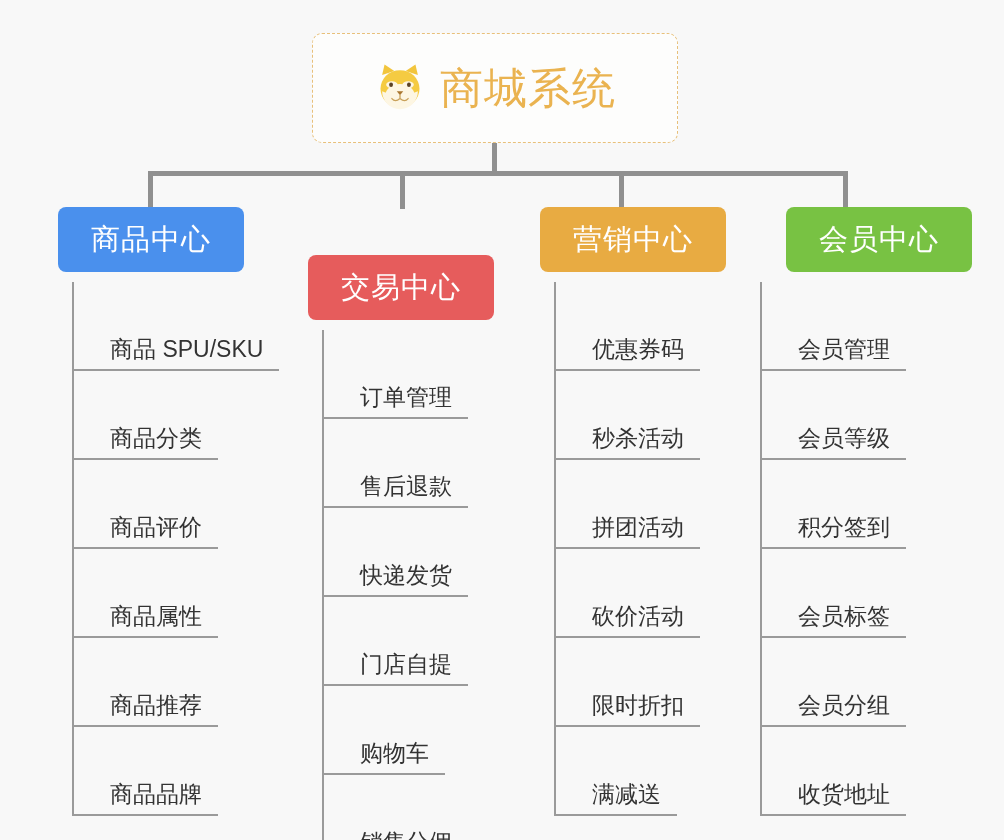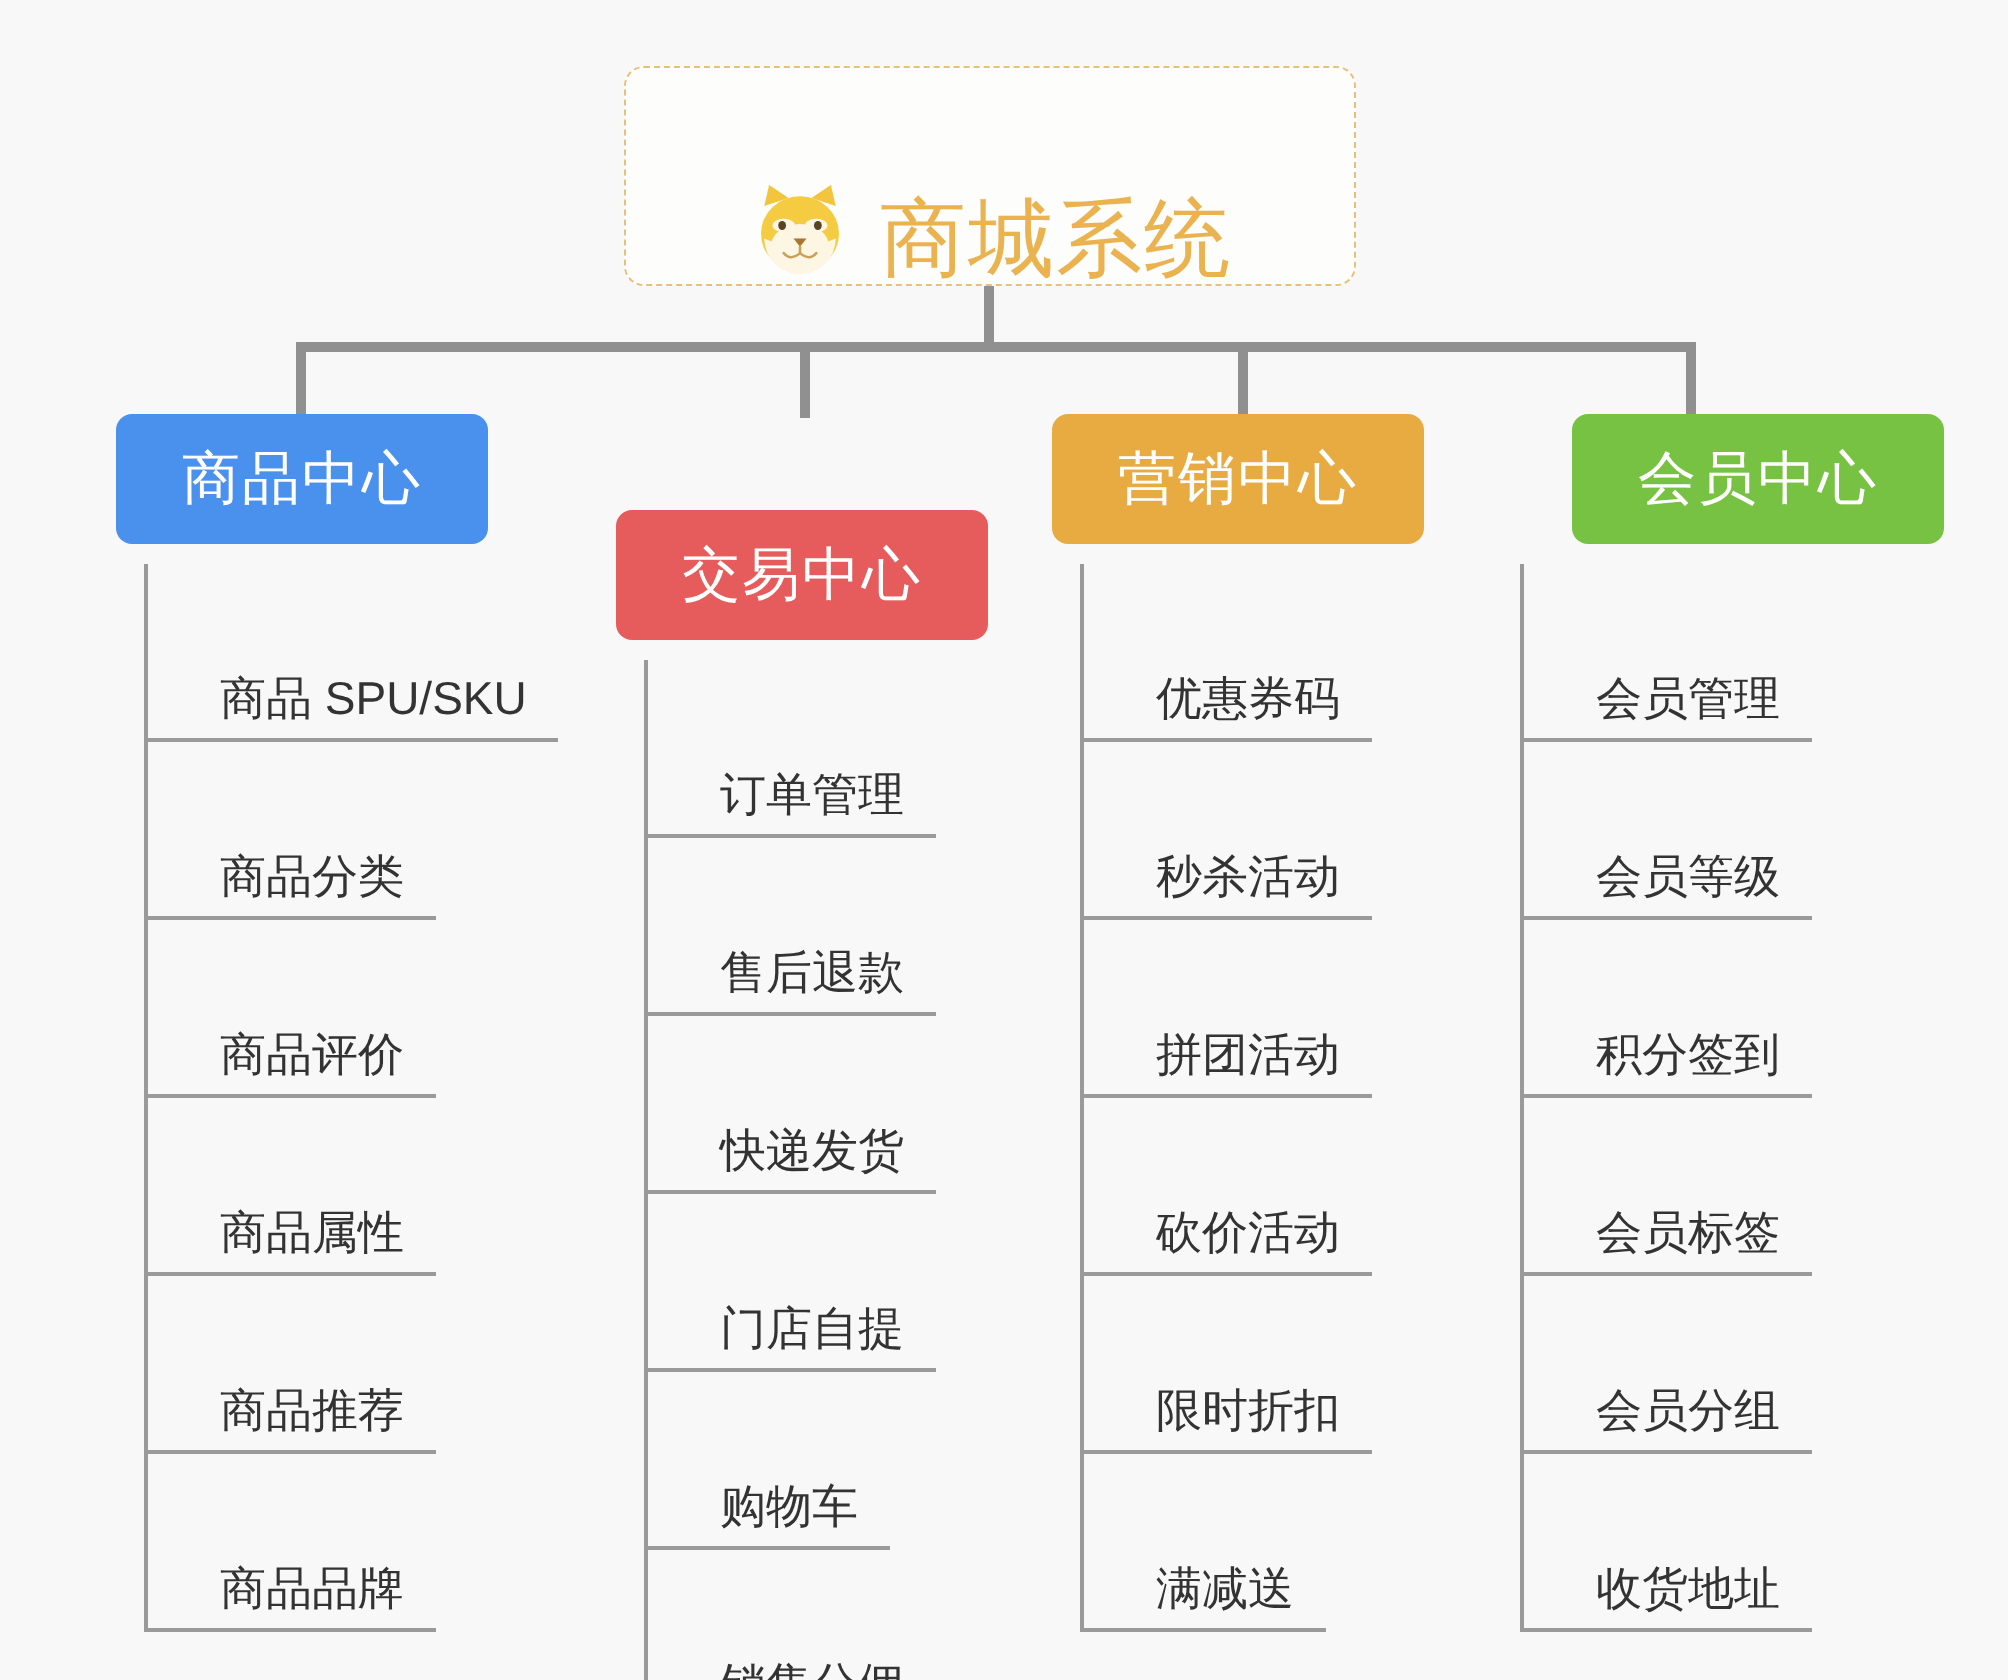--- a/index.html
+++ b/index.html
@@ -25,21 +25,21 @@
     position: absolute;
     left: 312px;
     top: 33px;
     width: 366px;
     height: 110px;
     box-sizing: border-box;
     background: #fdfdfc;
     border: 1px dashed #e8c07a;
     border-radius: 10px;
     display: flex;
-    align-items: flex-end;
+    align-items: center;
     justify-content: center;
     gap: 14px;
   }
   .root-icon {
     width: 52px;
     height: 52px;
     position: relative;
     flex: 0 0 auto;
   }
   .root-title {
@@ -77,21 +77,21 @@
   .conn-drop.c2 { left: 619px; }
   .conn-drop.c3 { left: 843px; }
 
   
   .column {
     position: absolute;
     top: 207px;
   }
   .column.c0 { left: 58px;  width: 250px; }
   .column.c1 { left: 308px; width: 220px; }
-  .column.c2 { left: 526px; width: 220px; }
+  .column.c2 { left: 540px; width: 220px; }
   .column.c3 { left: 746px; width: 220px; }
 
   .cat-box {
     height: 65px;
     border-radius: 8px;
     display: flex;
     align-items: center;
     justify-content: center;
     color: #ffffff;
     font-size: 29px;

